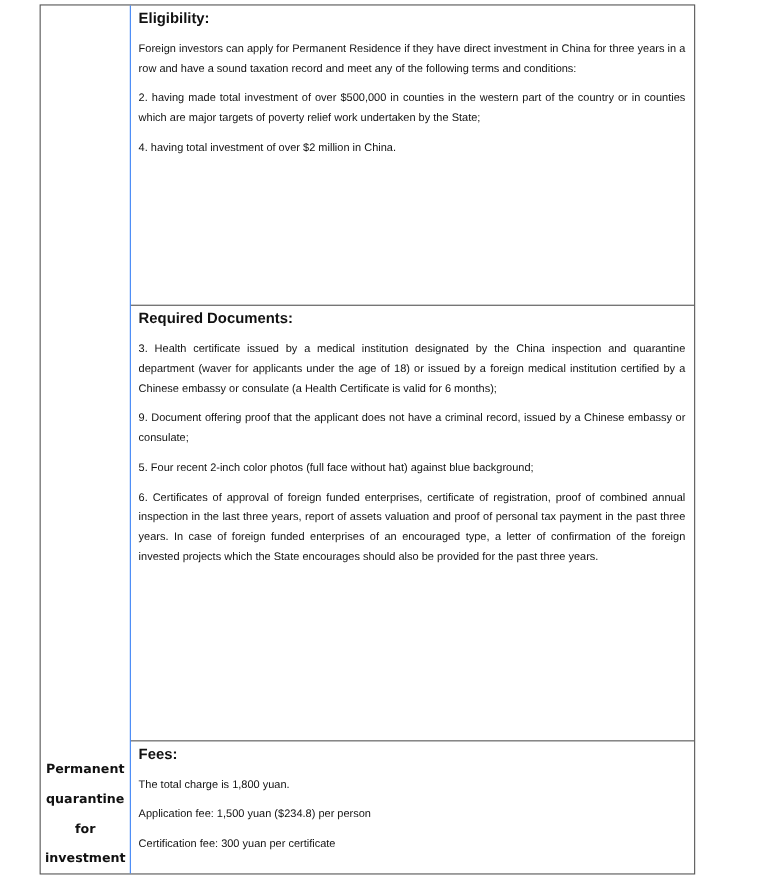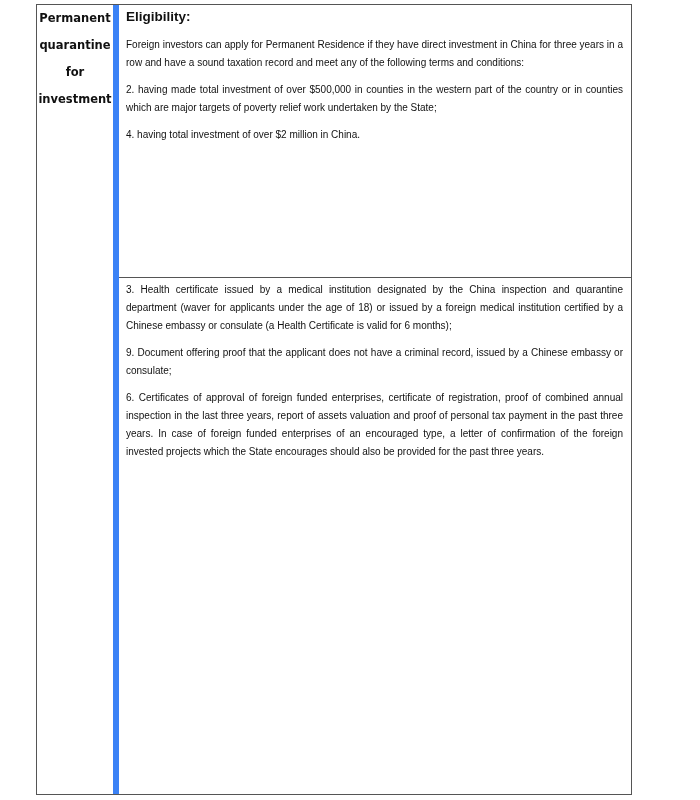--- a/index.html
+++ b/index.html
@@ -3,22 +3,22 @@
   <meta charset="utf-8">
   <style>
     html, body { margin: 0; padding: 0; background: #ffffff; }
     body { width: 700px; height: 800px; position: relative; overflow: hidden; }
     .tbl {
       position: absolute; left: 36px; top: 4px; width: 596px; height: 791px;
       border: 1px solid #555; box-sizing: border-box;
       display: flex; flex-direction: row;
     }
     .left-col {
-      width: 82px; border-right: 6px solid #3b82f6; box-sizing: border-box;
-      display: flex; align-items: flex-start; justify-content: center;
+      width: 82px; border-right: 1px solid #3b82f6; box-sizing: border-box;
+      display: flex; align-items: flex-end; justify-content: center;
     }
     .left-label {
       font-family: "DejaVu Sans", sans-serif; font-weight: bold; font-size: 11.5px;
       color: #111; text-align: center; line-height: 27px;
     }
     .right-col { flex: 1; display: flex; flex-direction: column; }
     .section { border-bottom: 1px solid #555; padding: 3px 8px 0 7px; box-sizing: border-box; }
     .section:last-child { border-bottom: none; flex: 1; }
     .sec-title {
       font-family: "Liberation Sans", sans-serif; font-weight: bold; font-size: 13.5px;
@@ -44,18 +44,26 @@
     </div>
   </div>
   <div class="right-col">
     <div class="section" id="sec-elig">
       <div class="sec-title">Eligibility:</div>
       <p class="para">Foreign investors can apply for Permanent Residence if they have direct investment in China for three years in a row and have a sound taxation record and meet any of the following terms and conditions:</p>
       <p class="para">2. having made total investment of over $500,000 in counties in the western part of the country or in counties which are major targets of poverty relief work undertaken by the State;</p>
       <p class="para">4. having total investment of over $2 million in China.</p>
     </div>
     <div class="section" id="sec-docs">
+      <div class="sec-title">Required Documents:</div>
       <p class="para">3. Health certificate issued by a medical institution designated by the China inspection and quarantine department (waver for applicants under the age of 18) or issued by a foreign medical institution certified by a Chinese embassy or consulate (a Health Certificate is valid for 6 months);</p>
       <p class="para">9. Document offering proof that the applicant does not have a criminal record, issued by a Chinese embassy or consulate;</p>
+      <p class="para">5. Four recent 2-inch color photos (full face without hat) against blue background;</p>
       <p class="para">6. Certificates of approval of foreign funded enterprises, certificate of registration, proof of combined annual inspection in the last three years, report of assets valuation and proof of personal tax payment in the past three years. In case of foreign funded enterprises of an encouraged type, a letter of confirmation of the foreign invested projects which the State encourages should also be provided for the past three years.</p>
+    </div>
+    <div class="section" id="sec-fees">
+      <div class="sec-title">Fees:</div>
+      <p class="para">The total charge is 1,800 yuan.</p>
+      <p class="para">Application fee: 1,500 yuan ($234.8) per person</p>
+      <p class="para">Certification fee: 300 yuan per certificate</p>
     </div>
   </div>
 </div>
 
 </body></html>

